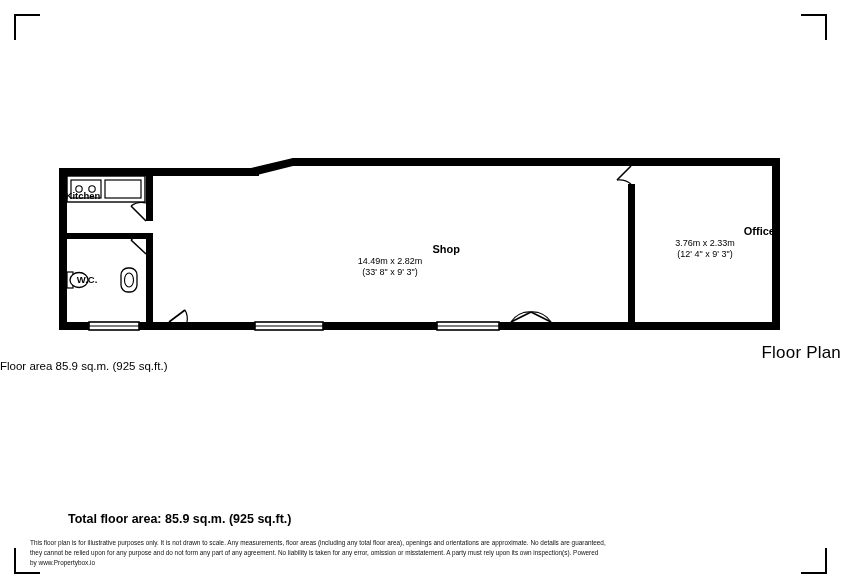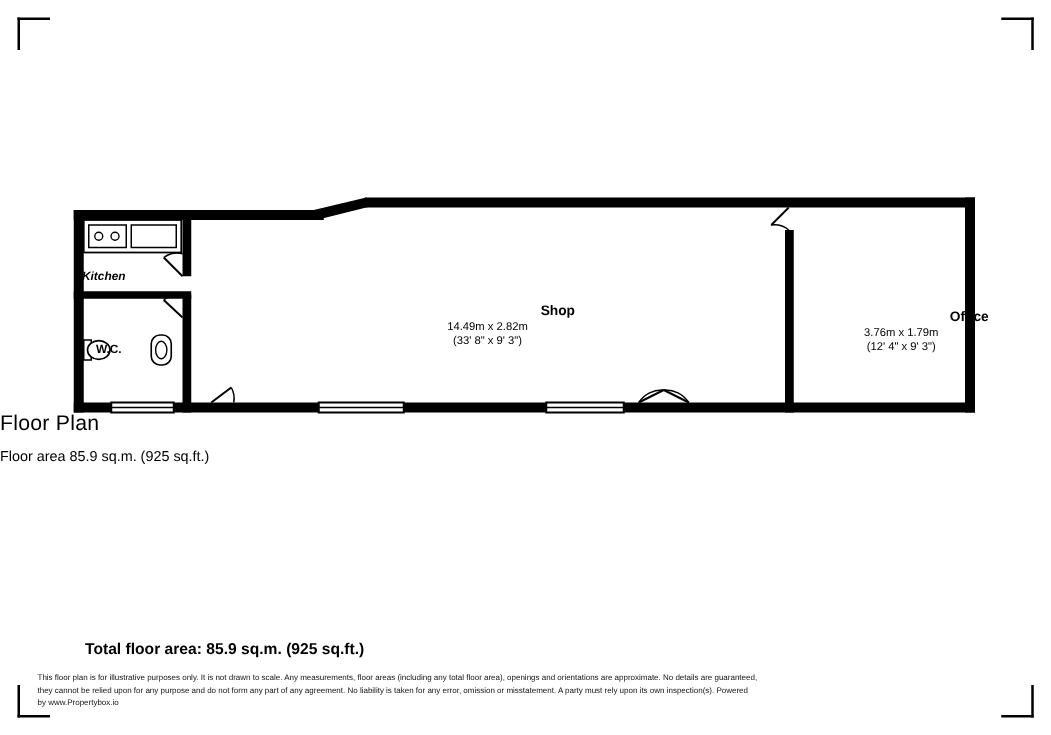--- a/index.html
+++ b/index.html
@@ -70,24 +70,24 @@
     font-size: 9px;
   }
   .small-room-name {
     font-size: 9.5px;
     font-weight: bold;
   }
 
   
   #plan-title {
     position: absolute;
-    top: 329px;
+    top: 343px;
     left: 0;
     width: 841px;
-    text-align: left;
+    text-align: right;
     font-size: 17px;
     letter-spacing: 0.2px;
   }
   #plan-subtitle {
     position: absolute;
     top: 360px;
     left: 0;
     width: 841px;
     font-size: 11.5px;
   }
@@ -190,37 +190,37 @@
     <g>
       <rect x="22" y="122" width="6" height="16" fill="#ffffff" stroke="#000000" stroke-width="1.2"></rect>
       <ellipse cx="34" cy="130" rx="9" ry="7.5" fill="#ffffff" stroke="#000000" stroke-width="1.3"></ellipse>
     </g>
     <g>
       <rect x="76" y="118" width="16" height="24" rx="7" fill="#ffffff" stroke="#000000" stroke-width="1.3"></rect>
       <ellipse cx="84" cy="130" rx="4.5" ry="7" fill="#ffffff" stroke="#000000" stroke-width="1.1"></ellipse>
     </g>
   </svg>
 
-  <div class="room-label" style="left:48px; top:216px; width:70px;font-style:italic;">
+  <div class="room-label" style="left:48px; top:190px; width:70px;">
     <div class="small-room-name">Kitchen</div>
   </div>
 
   <div class="room-label" style="left:52px; top:274px; width:70px;">
     <div class="small-room-name">W.C.</div>
   </div>
 
   <div class="room-label" style="left:320px; top:243px; width:140px;">
     <div class="room-name">Shop</div>
     <div class="room-dim">14.49m x 2.82m</div>
     <div class="room-dim">(33' 8" x 9' 3")</div>
   </div>
 
-  <div class="room-label" style="left:635px; top:248px; width:140px;padding-left:16px;">
+  <div class="room-label" style="left:635px; top:225px; width:140px;">
     <div class="room-name">Office</div>
-    <div class="room-dim">3.76m x 1.79m</div>
+    <div class="room-dim">3.76m x 2.33m</div>
     <div class="room-dim">(12' 4" x 9' 3")</div>
   </div>
 
   <div id="plan-title">Floor Plan</div>
   <div id="plan-subtitle">Floor area 85.9 sq.m. (925 sq.ft.)</div>
 
   <div id="total-area">Total floor area: 85.9 sq.m. (925 sq.ft.)</div>
   <div id="disclaimer">This floor plan is for illustrative purposes only. It is not drawn to scale. Any measurements, floor areas (including any total floor area), openings and orientations are approximate. No details are guaranteed, they cannot be relied upon for any purpose and do not form any part of any agreement. No liability is taken for any error, omission or misstatement. A party must rely upon its own inspection(s). Powered by www.Propertybox.io</div>
 
 </div>

